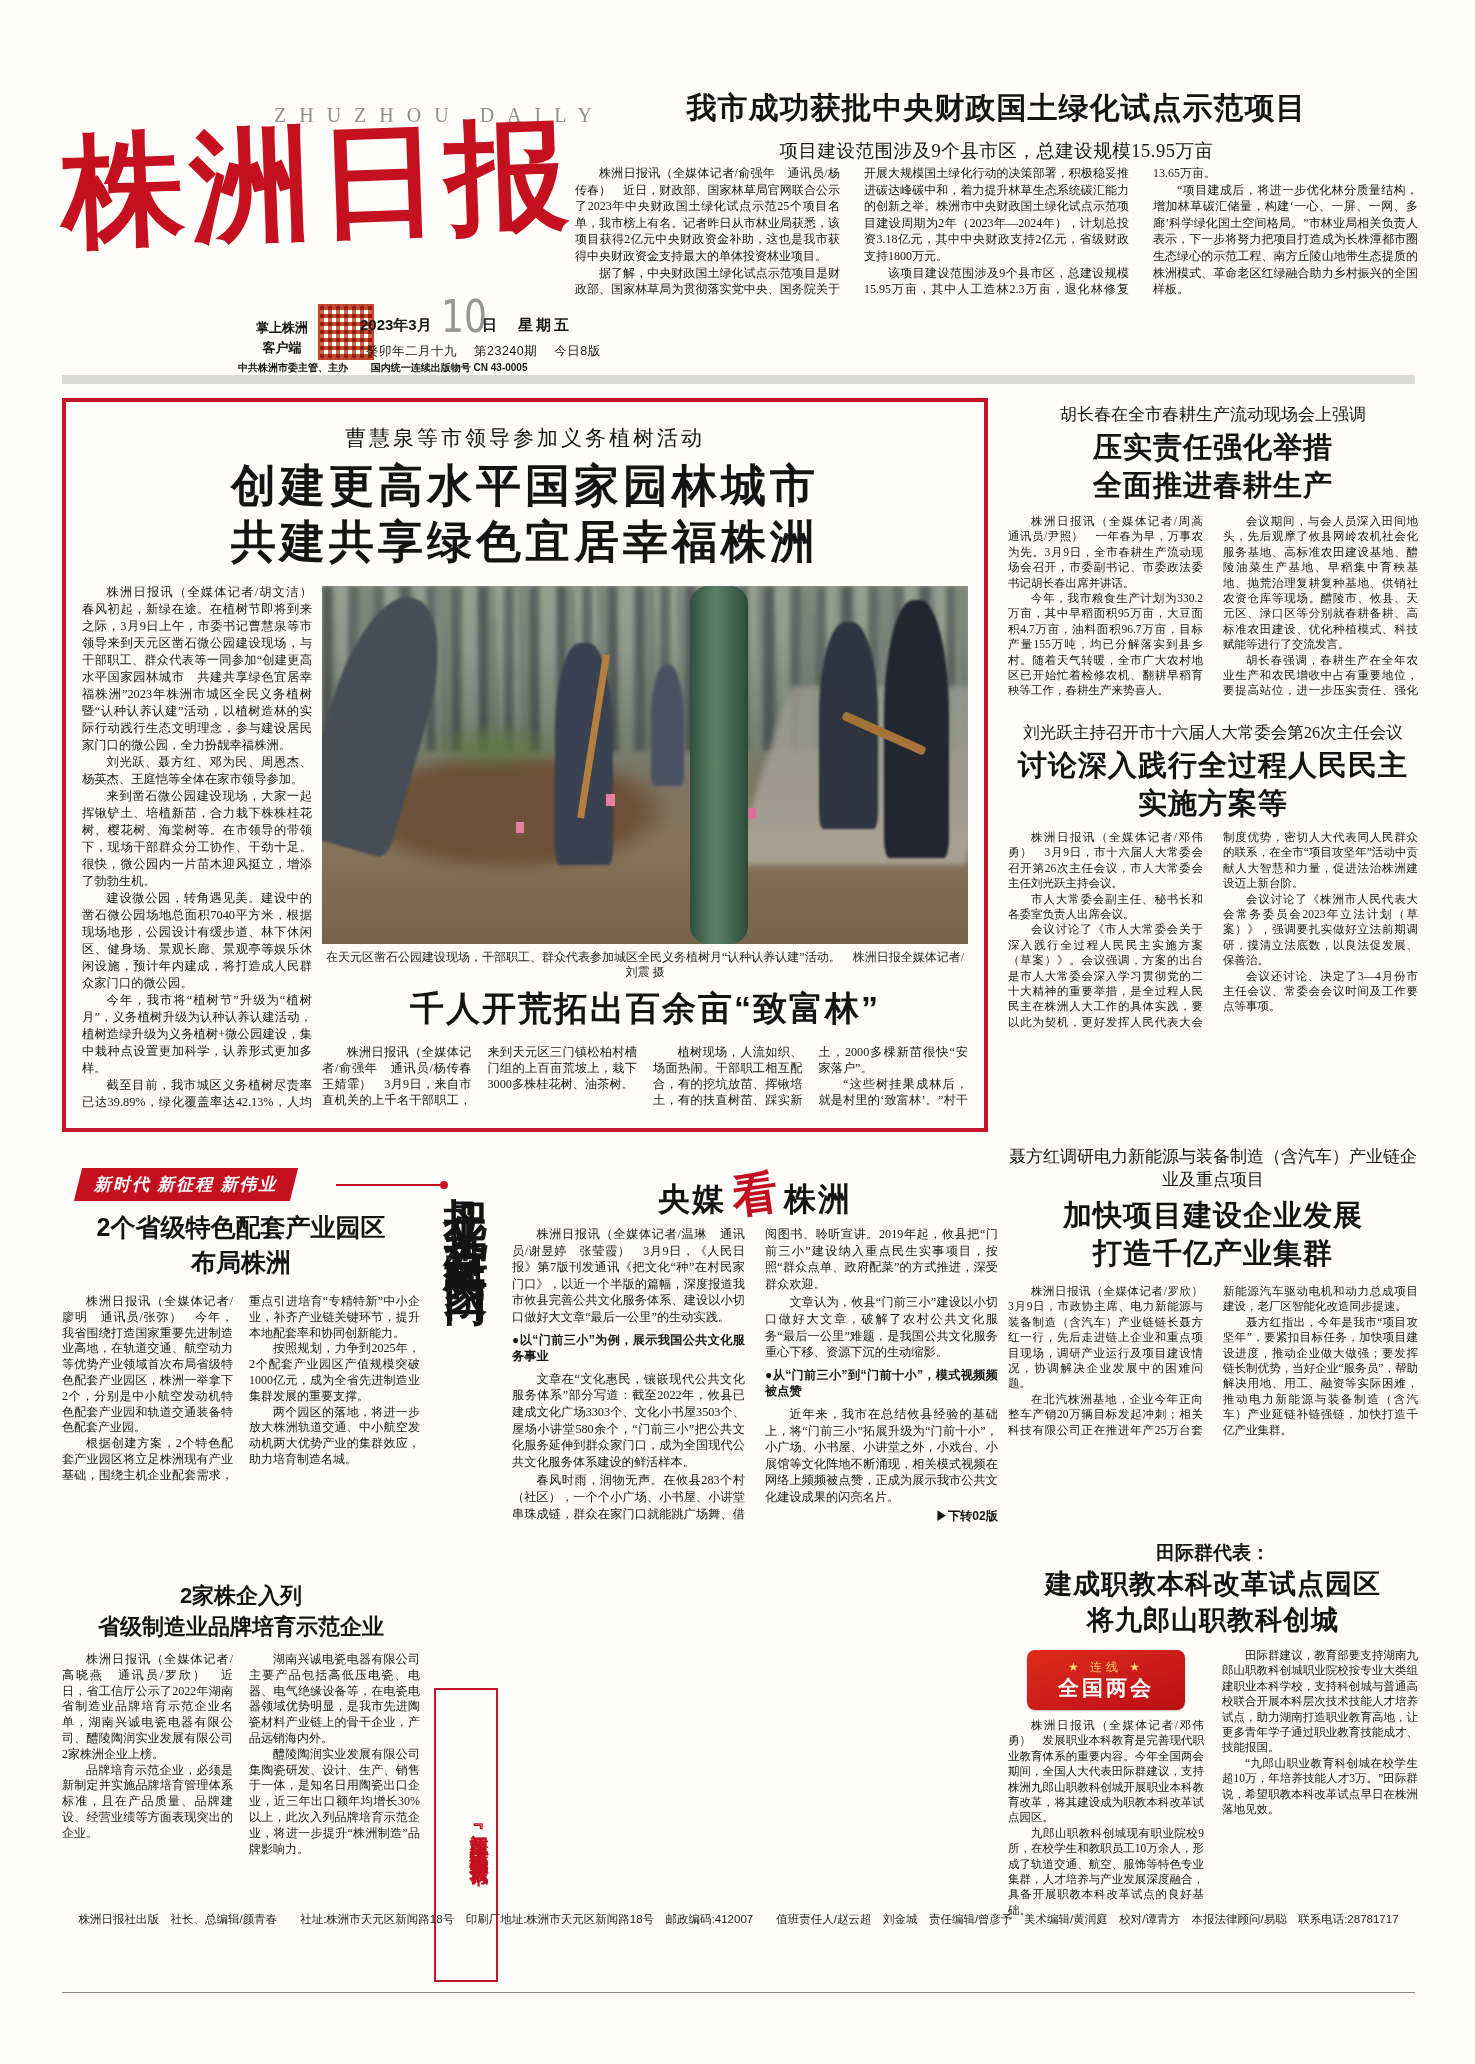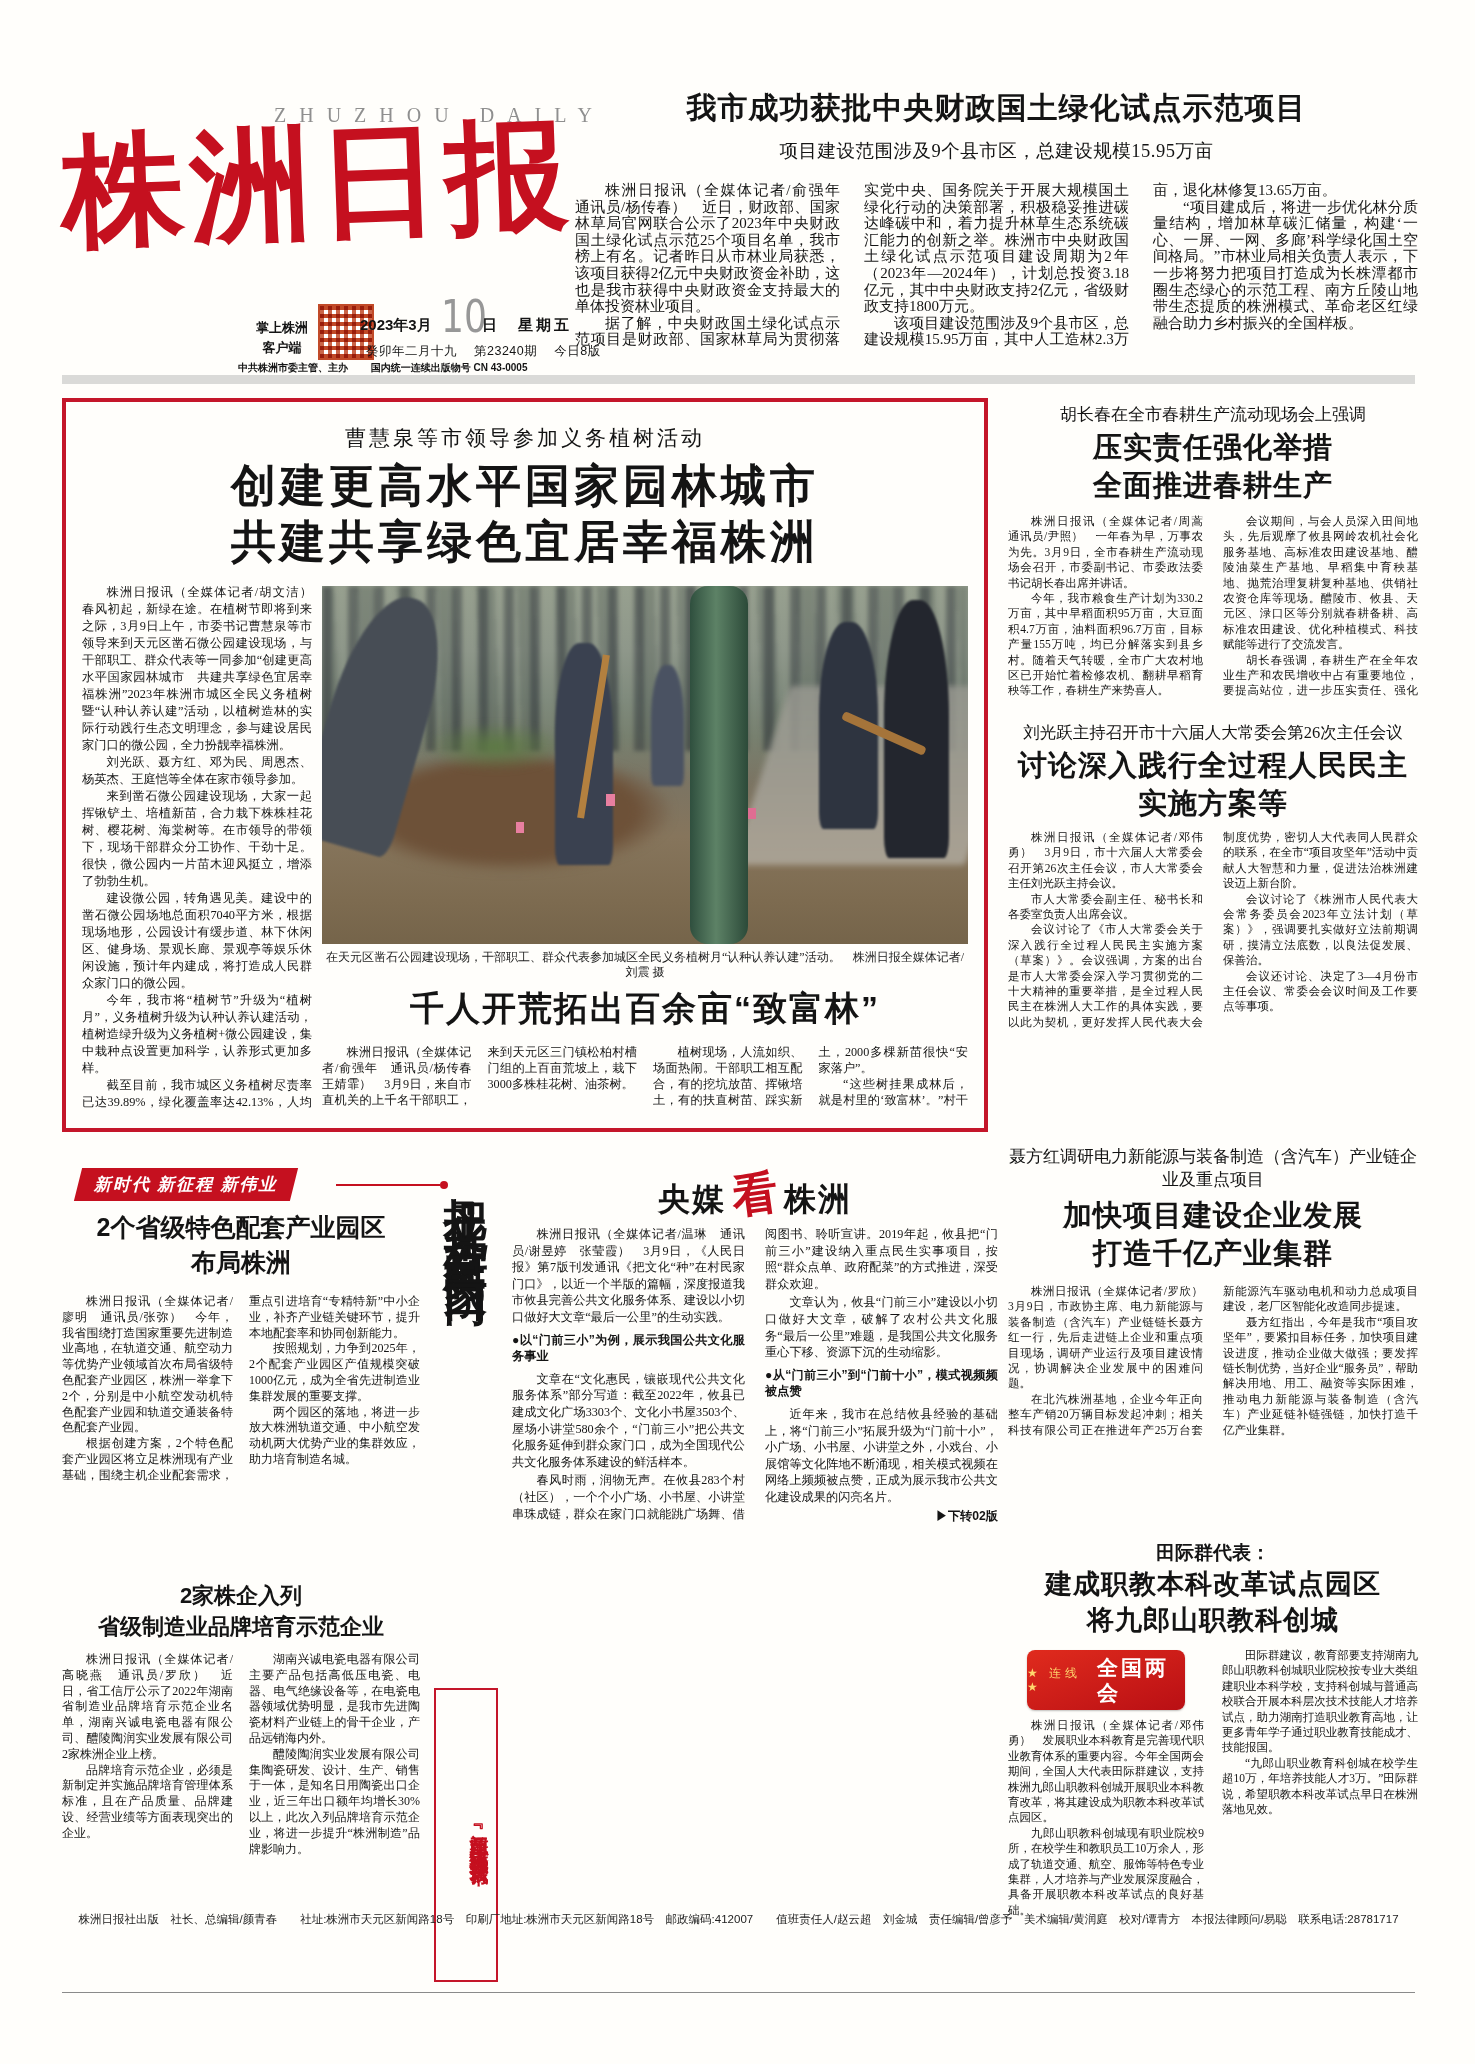--- a/index.html
+++ b/index.html
@@ -25,21 +25,21 @@
   .date-10{left:436px;top:295px;font-size:44px;color:#979797;font-family:"DejaVu Sans",sans-serif;
            transform:scaleX(.82);font-weight:400;line-height:1;}
   .date-b{left:482px;top:316px;font-size:15px;font-weight:bold;letter-spacing:3px;}
   .date-row2{left:366px;top:343px;font-size:12.5px;letter-spacing:.5px;}
   .date-row3{left:238px;top:361px;font-size:10px;font-weight:bold;}
 
   
   .ts{left:575px;top:88px;width:843px;}
   .ts-head{font-size:30px;font-weight:900;letter-spacing:1px;}
   .ts-sub{margin-top:9px;font-size:18.5px;letter-spacing:.5px;}
-  .ts-body{margin-top:19px;height:198px;column-count:3;column-gap:24px;font-size:15px;line-height:16.6px;}
+  .ts-body{margin-top:2px;height:198px;column-count:3;column-gap:24px;font-size:12px;line-height:16.6px;}
 
   .divider{left:62px;top:375px;width:1353px;height:9px;background:#dadad8;}
 
   
   .leadbox{left:62px;top:398px;width:918px;height:726px;border:4px solid #c4162a;}
   .lb-kicker{position:absolute;left:0;top:22px;width:100%;text-align:center;font-size:21px;letter-spacing:3px;}
   .lb-h{position:absolute;left:0;top:56px;width:100%;text-align:center;font-size:45px;line-height:56px;
         font-weight:900;letter-spacing:4px;}
   .lb-left{position:absolute;left:16px;top:182px;width:230px;height:528px;font-size:12.3px;line-height:17px;}
   .lb-photo{position:absolute;left:256px;top:184px;width:646px;height:358px;overflow:hidden;
@@ -75,21 +75,21 @@
   .rr-h{text-align:center;font-size:29px;line-height:38px;font-weight:900;letter-spacing:1px;}
   .rr-b{column-count:2;column-gap:20px;font-size:11.5px;line-height:15.4px;}
   .a1k{top:404px;} .a1h{top:428px;} .a1b{top:514px;height:196px;}
   .a2k{top:722px;font-size:16.5px;} .a2h{top:746px;} .a2b{top:830px;height:302px;}
   .a3k{top:1146px;} .a3h{top:1196px;} .a3b{top:1284px;height:246px;}
   .a4k{top:1540px;font-size:19px;font-weight:bold;} .a4h{top:1566px;font-size:27px;line-height:36px;}
   .a4body{top:1648px;height:336px;display:flex;gap:18px;}
   .a4col{flex:1;font-size:11.5px;line-height:15.4px;overflow:hidden;}
   .a4col p{margin:0;text-indent:2em;text-align:justify;}
   .gov-badge{width:158px;height:60px;background:linear-gradient(160deg,#e02b1d,#b90f14);border-radius:8px;
-             margin:2px auto 8px auto;display:flex;flex-direction:row;align-items:center;justify-content:center;
+             margin:2px auto 8px auto;display:flex;flex-direction:column;align-items:center;justify-content:center;
              box-shadow:0 1px 2px rgba(0,0,0,.25);}
   .gov-badge .t1{color:#ffd76e;font-size:12px;letter-spacing:4px;line-height:1.2;}
   .gov-badge .t2{color:#fff;font-size:21px;font-weight:900;letter-spacing:3px;line-height:1.2;}
 
   
   .nt-wrap{left:78px;top:1168px;height:34px;}
   .nt-badge{display:inline-block;background:#c5101f;transform:skewX(-14deg);padding:5px 16px;}
   .nt-badge span{display:inline-block;transform:skewX(14deg);color:#fff;font-style:italic;font-weight:900;
                  font-size:17px;letter-spacing:2px;}
   .nt-line{position:absolute;left:258px;top:16px;width:104px;height:2px;background:#c5101f;}

